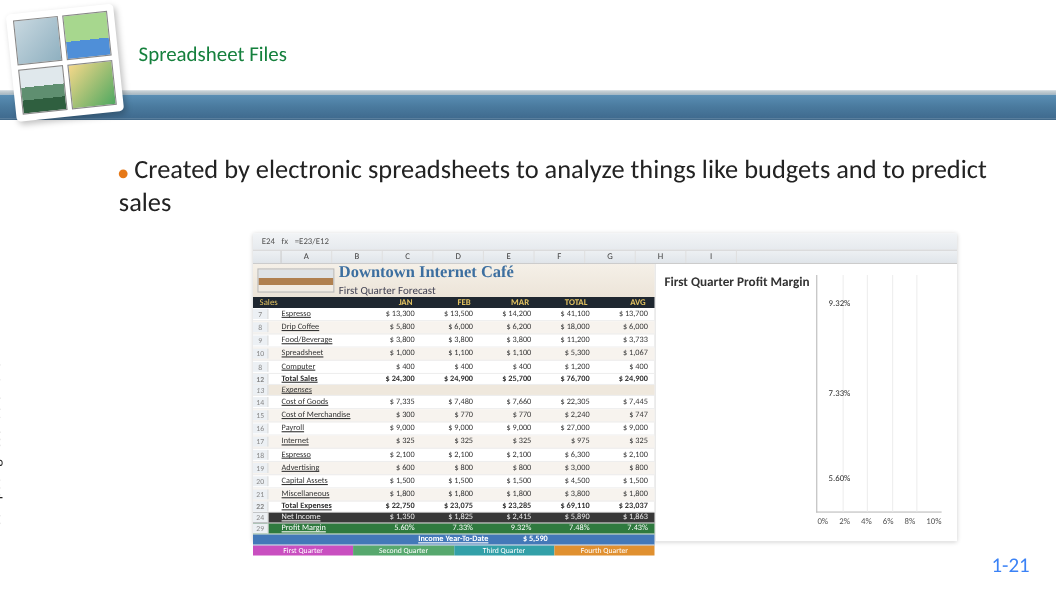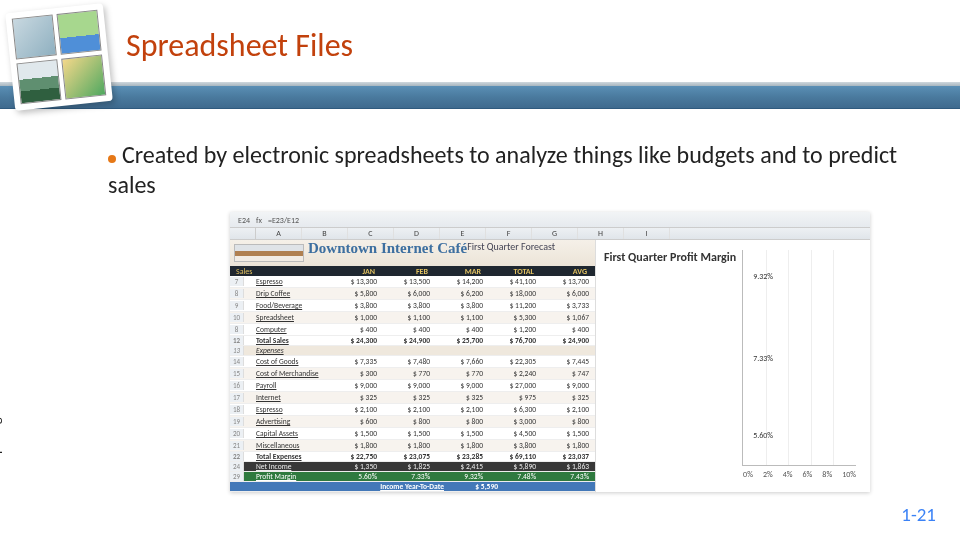--- a/index.html
+++ b/index.html
@@ -24,43 +24,43 @@
     background: #fff; border-radius: 4px; box-shadow: 2px 3px 6px rgba(0,0,0,.25);
     transform: rotate(-6deg); overflow: hidden; z-index: 5;
   }
   .logo-grid { display:grid; grid-template-columns:1fr 1fr; grid-template-rows:1fr 1fr; gap:4px; padding:6px; height:100%;}
   .logo-tile { border:1px solid #888; display:flex; align-items:center; justify-content:center; font-size:9px; }
   .lt1{background:linear-gradient(135deg,#c8d8e0,#8fb0c0);}
   .lt2{background:linear-gradient(#a7d78e 0 60%,#4f8fd8 60%);}
   .lt3{background:linear-gradient(#e0e8ec 0 40%,#5f8f70 40% 70%,#2f5f3f 70%);}
   .lt4{background:linear-gradient(135deg,#f5d88a,#4fa860);}
   .slide-title {
-    position: absolute; top: 26px; left: 126px;
-    font-size: 32px; color: #c2410c; font-weight: 400;
+    position: absolute; top: 38px; left: 126px;
+    font-size: 19px; color: #15803d; font-weight: 400;
   }
   .sidebar-label {
     position: absolute; left: 4px; bottom: 60px;
     transform: rotate(-90deg); transform-origin: left bottom;
     font-size: 14px; color: #222; white-space: nowrap; font-weight:400;
   }
   .bullet-area { position:absolute; top:140px; left:108px; right:40px; }
   .bullet-dot { display:inline-block; width:8px; height:8px; border-radius:50%; background:#e67817; margin-right:6px; vertical-align:middle;}
   .bullet-text { font-size:24px; color:#222; line-height:1.25; }
   .page-num { position:absolute; right:24px; bottom:14px; font-size:19px; color:#3b82f6;}
   
   .figure { position:absolute; top:212px; left:230px; width:640px; height:280px; box-shadow:0 1px 4px rgba(0,0,0,.2); background:#fff;}
   .fig-top { height:16px; background:linear-gradient(#f2f4f6,#e6eaee); border-bottom:1px solid #ccc; display:flex; align-items:center; padding:0 8px; font-size:8px; color:#555;}
   .fig-cols { height:12px; background:linear-gradient(#edf0f3,#e0e5ea); display:flex; font-size:8px; color:#444; border-bottom:1px solid #ccc;}
   .fig-cols .rownum{width:26px; text-align:center; border-right:1px solid #ccc;}
   .fig-cols span{flex:0 0 46px; text-align:center; border-right:1px solid #e0e0e0;}
   .fig-body { display:flex; height:calc(100% - 28px);}
   .sheet-side { width:366px; border-right:1px solid #ddd; display:flex; flex-direction:column;}
   .title-band { height:56px; background:linear-gradient(#f5f0e8,#ece4d8); display:flex;}
   .title-img { width:70px; margin:4px; background:linear-gradient(180deg,#dfe3e7 0 40%,#b08050 40% 70%,#f2ece4 70%); border:1px solid #bbb;}
-  .title-texts{display:flex;flex-direction:row;justify-content:center;}
+  .title-texts{display:flex;flex-direction:column;justify-content:center;}
   .cafe-title{font-family:'Segoe Script',cursive;font-weight:700;color:#3d6fa0;font-size:15px;}
   .cafe-sub{font-size:10px;color:#445;}
   .headrow{font-size:8px;background:#1f2730;color:#e0c060;display:flex;align-items:center;height:14px;}
   .headrow .lbl{width:100px;padding-left:6px;}
   .headrow span{flex:1;text-align:right;padding-right:8px;font-weight:700;}
   .datarow{display:flex;font-size:7.5px;height:12px;align-items:center;border-bottom:1px solid #eee;}
   .datarow.alt{background:#f7f3ee;}
   .datarow .rn{width:14px;text-align:center;color:#888;background:#ecf0f4;border-right:1px solid #ddd;font-size:7px;}
   .datarow .lbl{flex:0 0 86px;padding-left:12px;color:#333;text-decoration:underline;}
   .datarow span{flex:1;text-align:right;padding-right:6px;color:#333;}
@@ -301,20 +301,26 @@
           <span>7.33%</span>
           <span>9.32%</span>
           <span>7.48%</span>
           <span>7.43%</span>
       </div>
       <div class="datarow ytd">
         <div class="rn"></div>
         <div class="lbl" style="flex:0 0 200px;text-align:right;">Income Year-To-Date</div>
         <span style="flex:0 0 60px;">$ 5,590</span>
       </div>
+      <div class="tabs">
+        <div class="t1">First Quarter</div>
+        <div class="t2">Second Quarter</div>
+        <div class="t3">Third Quarter</div>
+        <div class="t4">Fourth Quarter</div>
+      </div>
     </div>
     <div class="chart-side">
       <div class="chart-title">First Quarter Profit Margin</div>
       <div class="chart-area" id="chart-area">
         <div class="xaxis" id="xaxis">
             <span>0%</span>
             <span>2%</span>
             <span>4%</span>
             <span>6%</span>
             <span>8%</span>

